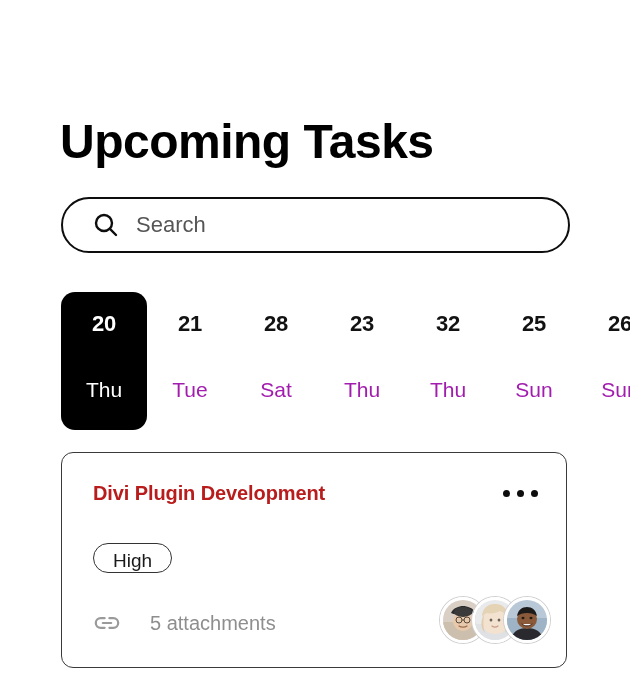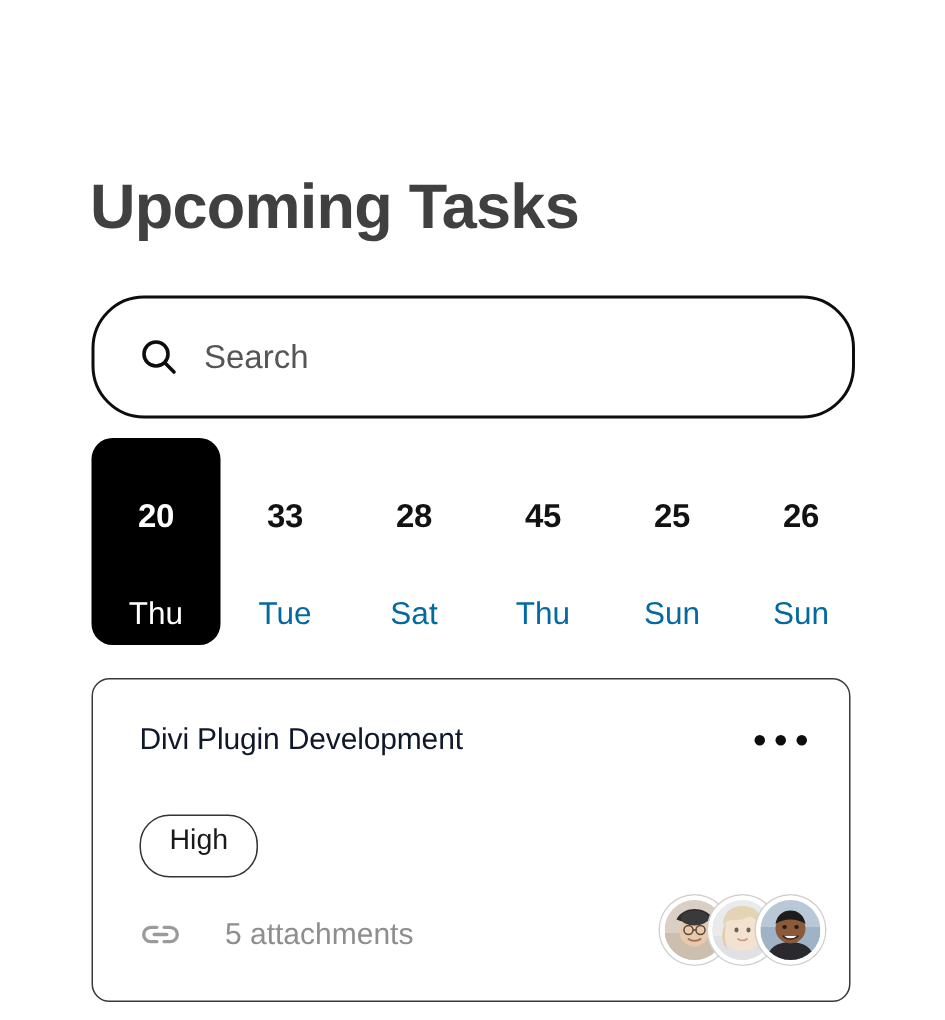--- a/index.html
+++ b/index.html
@@ -20,35 +20,35 @@
     left: 0; top: 0;
     width: 630px;
     height: 680px;
   }
 
   
   .page-title {
     position: absolute;
     left: 60px;
     top: 114px;
-    font-size: 42px;
+    font-size: 48px;
     font-weight: 700;
     letter-spacing: -0.5px;
-    color: #404040;
+    color: #000000;
     line-height: 1.15;
     white-space: nowrap;
   }
 
   
   .search-bar {
     position: absolute;
     left: 61px;
     top: 197px;
     width: 509px;
-    height: 82px;
+    height: 56px;
     box-sizing: border-box;
     border: 2px solid #0d0d0d;
     border-radius: 35px;
     background: #ffffff;
     display: flex;
     align-items: center;
     padding-left: 30px;
   }
   .search-icon {
     width: 26px;
@@ -91,32 +91,32 @@
     flex-direction: column;
     align-items: center;
     justify-content: flex-start;
     background: transparent;
     cursor: pointer;
   }
   .date-cell.selected {
     background: #000000;
   }
   .date-num {
-    margin-top: 41px;
+    margin-top: 21px;
     font-size: 22px;
     font-weight: 700;
     color: #121212;
     letter-spacing: -0.2px;
     line-height: 1;
   }
   .date-day {
     margin-top: 44px;
     font-size: 21px;
     font-weight: 400;
-    color: #0369a1;
+    color: #a21caf;
     line-height: 1;
   }
   .date-cell.selected .date-num,
   .date-cell.selected .date-day {
     color: #ffffff;
   }
 
   
   .task-card {
     position: absolute;
@@ -133,22 +133,22 @@
     position: absolute;
     left: 31px;
     top: 28px;
     right: 26px;
     display: flex;
     align-items: center;
     justify-content: space-between;
   }
   .task-title {
     font-size: 20px;
-    font-weight: 400;
-    color: #0f172a;
+    font-weight: 700;
+    color: #b91c1c;
     letter-spacing: -0.1px;
     line-height: 1.2;
     white-space: nowrap;
   }
   .more-menu {
     display: flex;
     align-items: center;
     gap: 7px;
     cursor: pointer;
     padding: 6px 2px;
@@ -160,21 +160,21 @@
     background: #0d0d0d;
   }
 
   .priority-badge {
     position: absolute;
     left: 93px;
     top: 543px;
     box-sizing: border-box;
     border: 1.5px solid #333333;
     border-radius: 20px;
-    padding: 7px 19px 12px 19px;
+    padding: 7px 19px 0 19px;
     font-size: 19px;
     font-weight: 400;
     color: #1a1a1a;
     background: #ffffff;
     line-height: 1.1;
     cursor: pointer;
   }
 
   .attachments {
     position: absolute;
@@ -237,32 +237,36 @@
   </div>
 
   <div class="date-strip">
 
     <div class="date-cell selected">
       <span class="date-num">20</span>
       <span class="date-day">Thu</span>
     </div>
 
     <div class="date-cell">
-      <span class="date-num">33</span>
+      <span class="date-num">21</span>
       <span class="date-day">Tue</span>
     </div>
 
     <div class="date-cell">
       <span class="date-num">28</span>
       <span class="date-day">Sat</span>
     </div>
 
-
-    <div class="date-cell">
-      <span class="date-num">45</span>
+    <div class="date-cell">
+      <span class="date-num">23</span>
+      <span class="date-day">Thu</span>
+    </div>
+
+    <div class="date-cell">
+      <span class="date-num">32</span>
       <span class="date-day">Thu</span>
     </div>
 
     <div class="date-cell">
       <span class="date-num">25</span>
       <span class="date-day">Sun</span>
     </div>
 
     <div class="date-cell">
       <span class="date-num">26</span>

